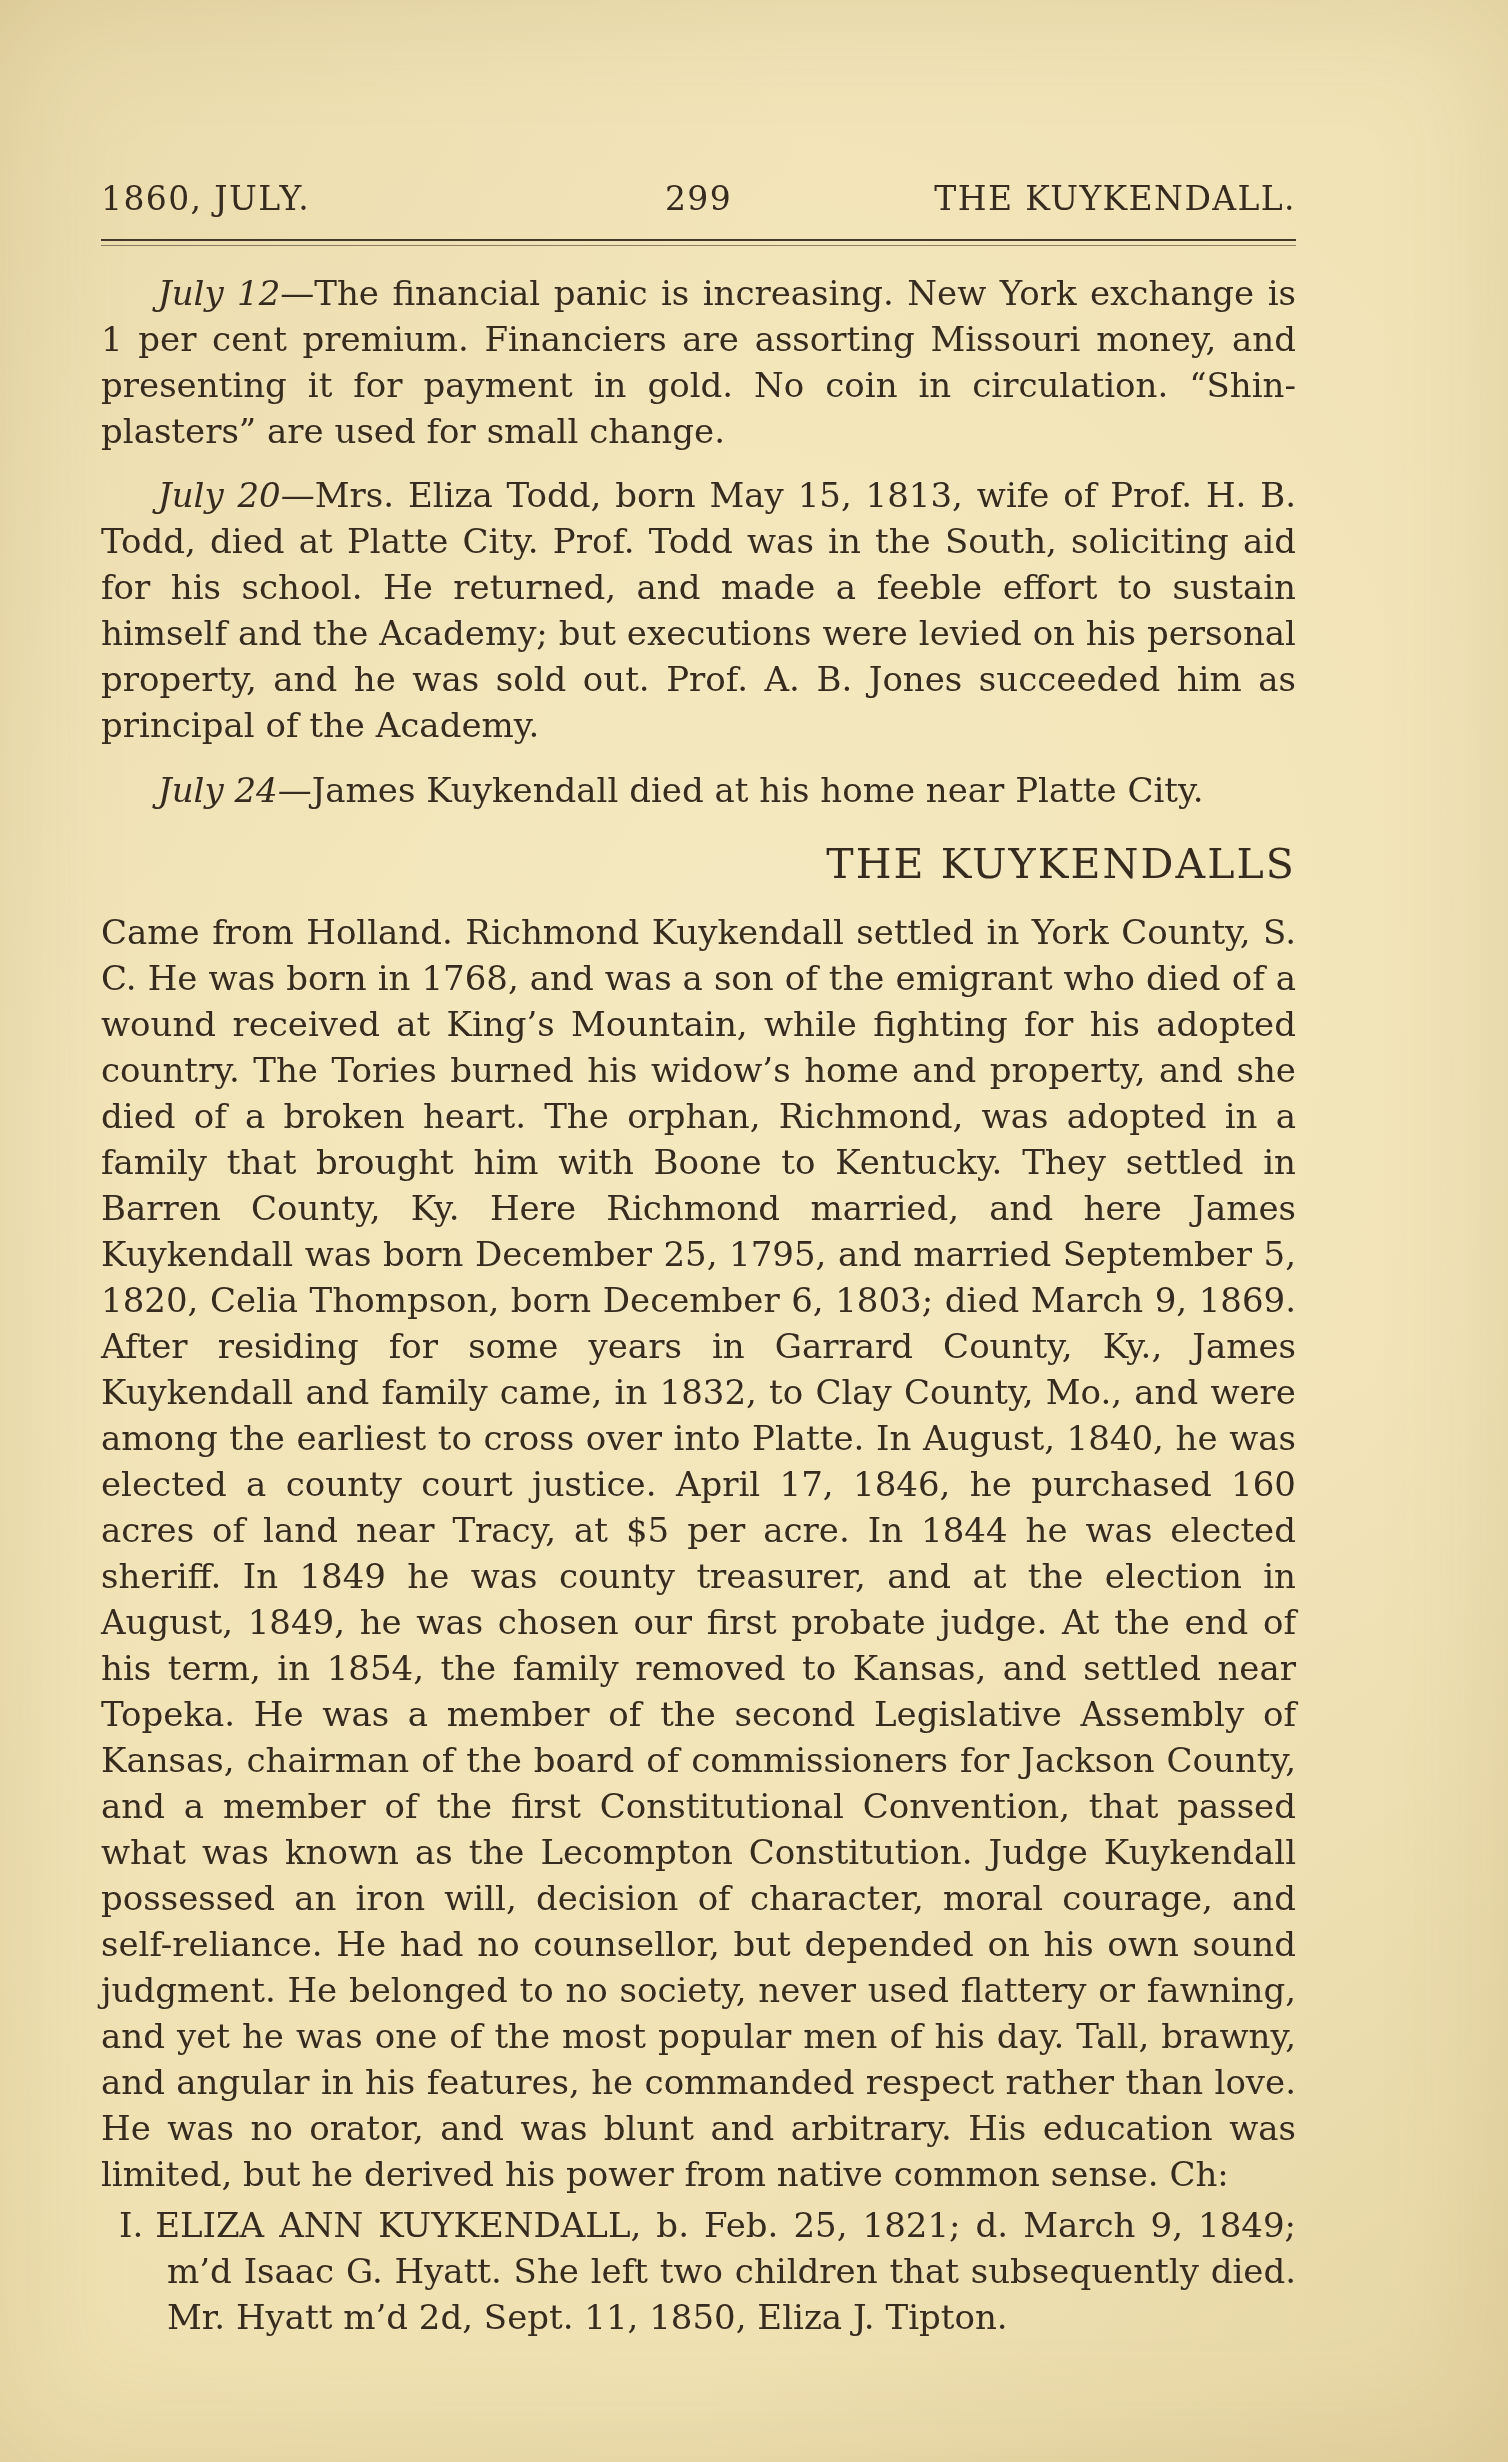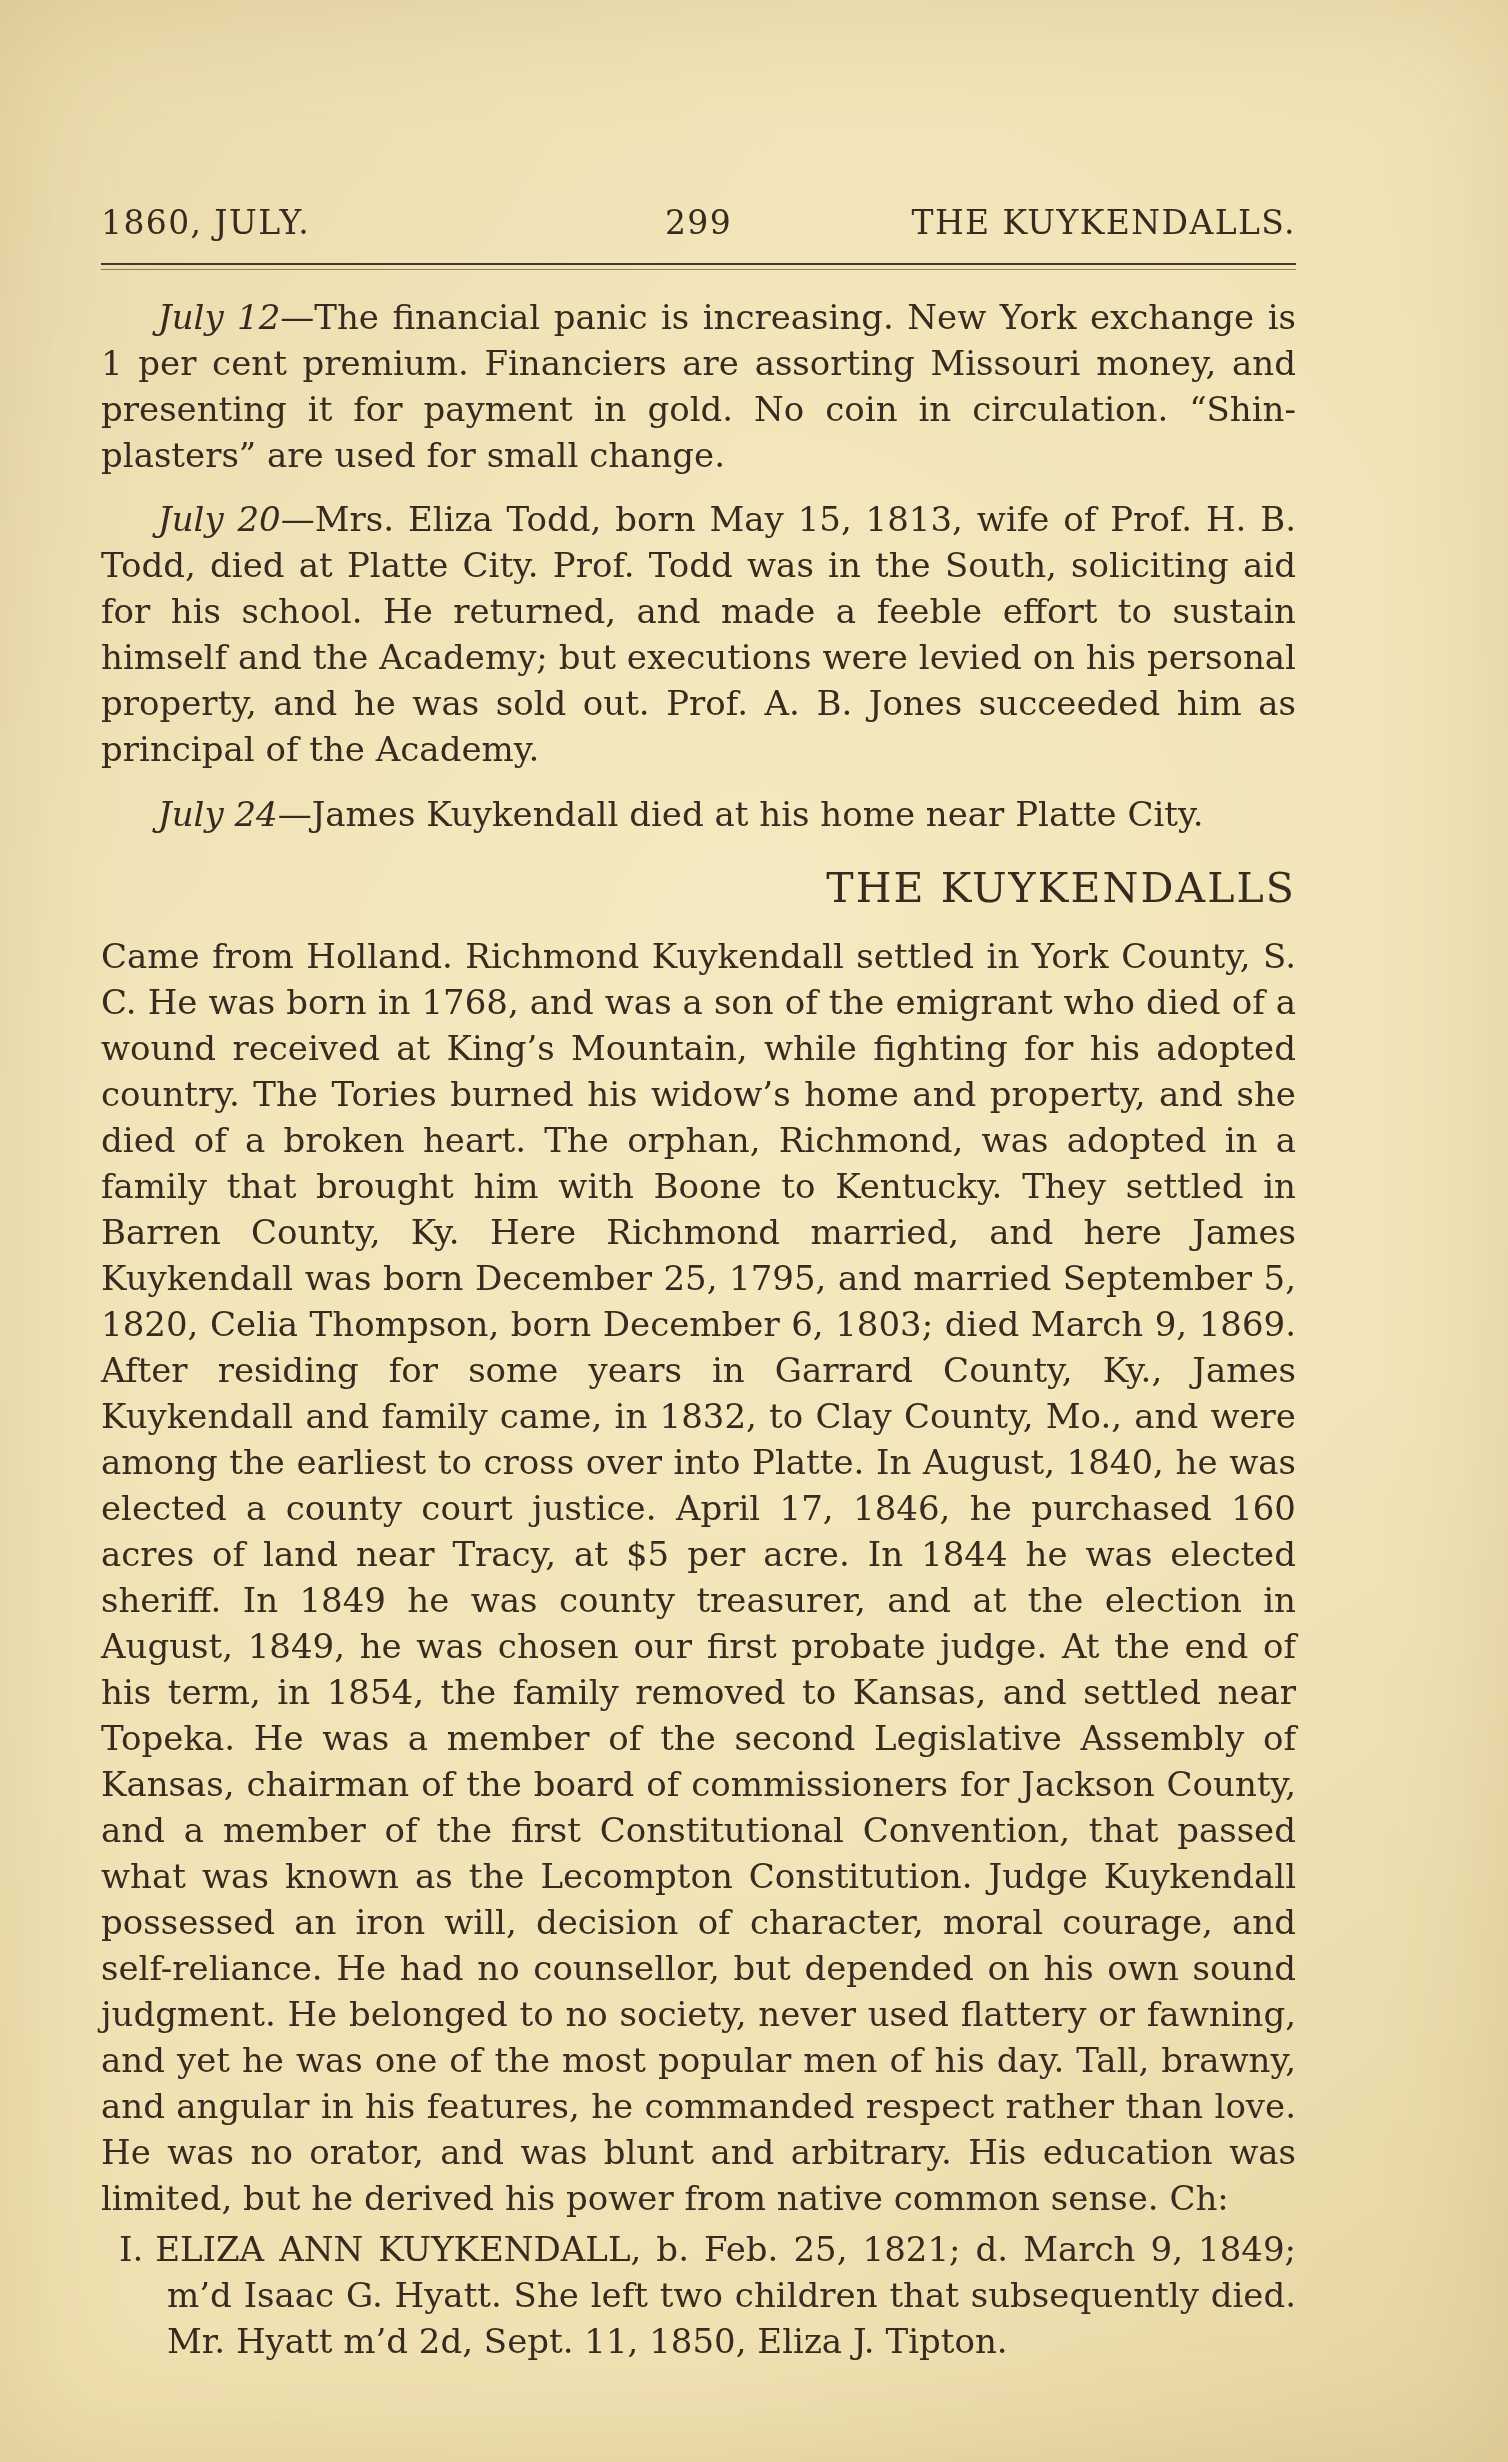--- a/index.html
+++ b/index.html
@@ -32,21 +32,21 @@
     width:1195px;
   }
   .running-head{
     display:flex;
     align-items:baseline;
     font-size:33px;
     letter-spacing:1.4px;
     line-height:41px;
   }
   .running-head .left{flex:1;text-align:left;}
-  .running-head .center{flex:0 0 auto;text-align:left;margin-top:24px;}
+  .running-head .center{flex:0 0 auto;text-align:left;}
   .running-head .right{flex:1;text-align:right;}
   .rule{
     margin-top:20px;
     height:3.6px;
     border-top:2.9px solid rgba(53,43,30,0.92);
     border-bottom:1.4px solid rgba(53,43,30,0.55);
   }
   .body-copy{
     margin-top:24px;
     font-size:34px;
@@ -85,21 +85,21 @@
 </style>
 </head>
 <body>
 
 <div class="page">
   <div class="text-block">
 
     <header class="running-head">
       <span class="left">1860, JULY.</span>
       <span class="center">299</span>
-      <span class="right">THE KUYKENDALLS.</span>
+      <span class="right">THE KUYKENDALL.</span>
     </header>
 
     <div class="rule"></div>
 
     <div class="body-copy">
 
       <p class="entry"><span class="date">July 12</span><span>—The financial panic is increasing. New York exchange is 1 per cent premium. Financiers are assorting Missouri money, and presenting it for payment in gold. No coin in circulation. “Shin-plasters” are used for small change.</span></p>
 
       <p class="entry"><span class="date">July 20</span><span>—Mrs. Eliza Todd, born May 15, 1813, wife of Prof. H. B. Todd, died at Platte City. Prof. Todd was in the South, soliciting aid for his school. He returned, and made a feeble effort to sustain himself and the Academy; but executions were levied on his personal property, and he was sold out. Prof. A. B. Jones succeeded him as principal of the Academy.</span></p>
 

